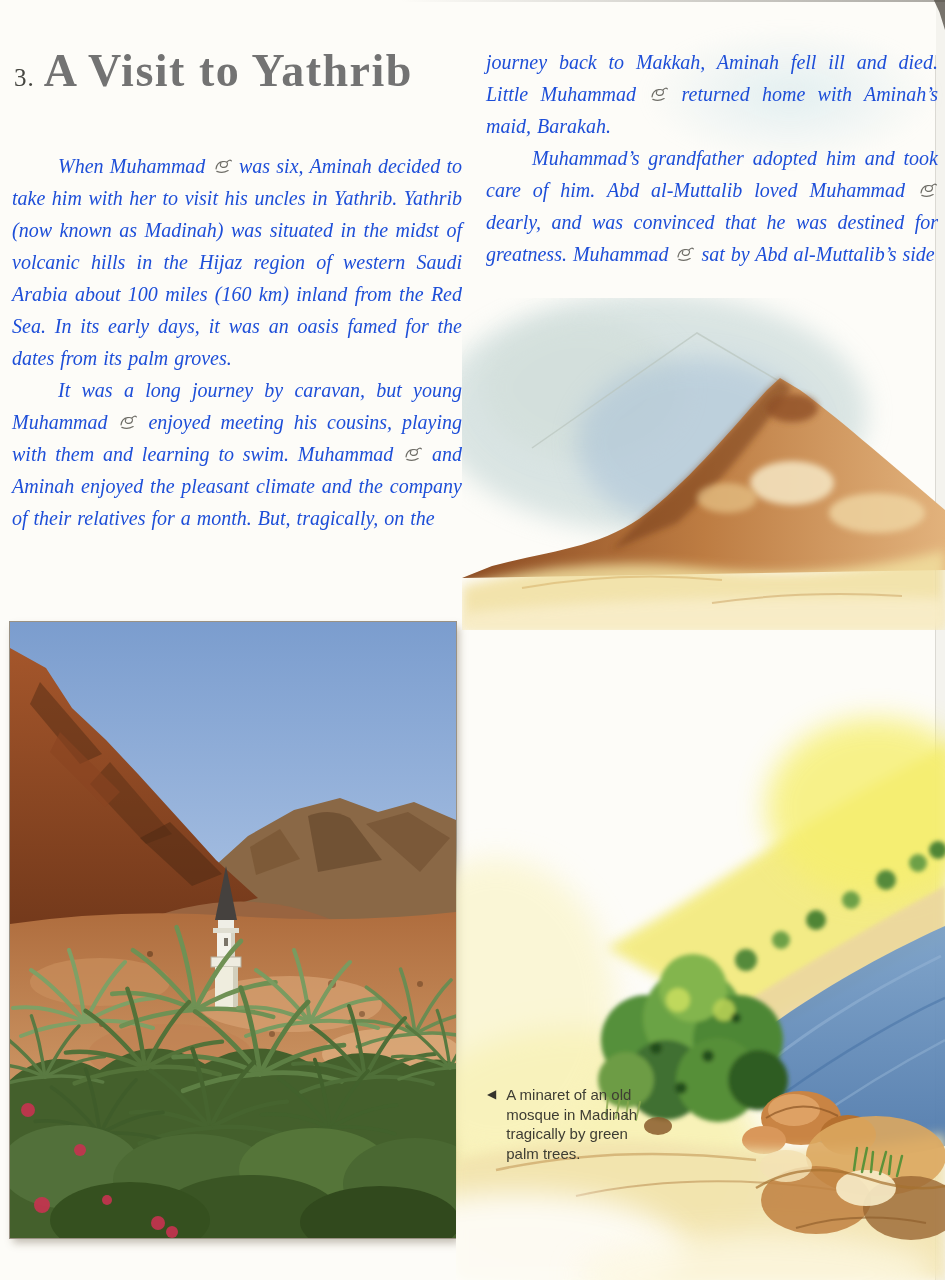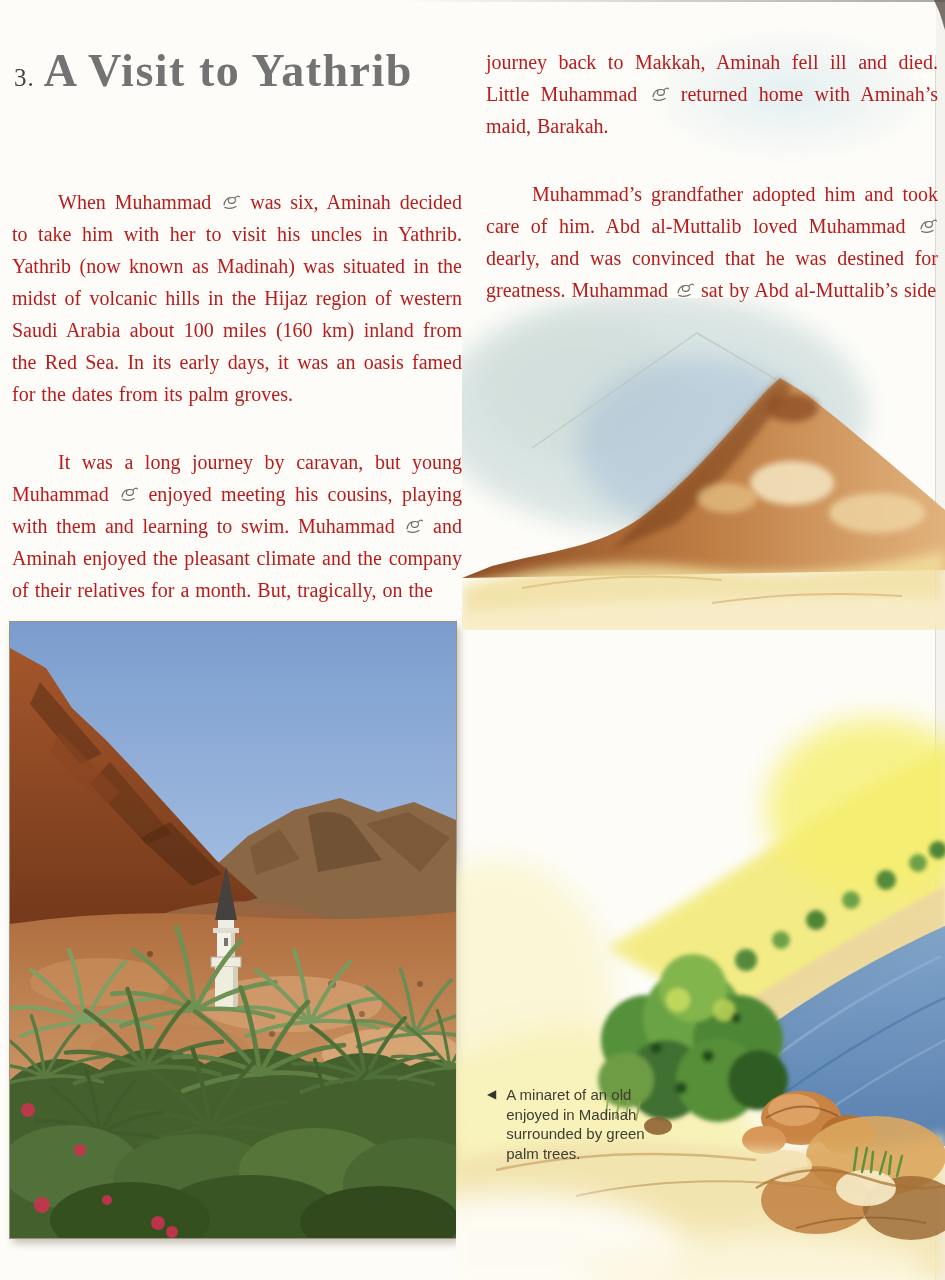--- a/index.html
+++ b/index.html
@@ -20,25 +20,25 @@
     background:radial-gradient(ellipse at center,rgba(190,220,230,.40),rgba(190,220,230,0) 70%);
     filter:blur(6px);}
 
   
   .title-row{position:absolute;left:14px;top:44px;display:flex;align-items:baseline;gap:9px;color:#454540;}
   .chap-num{font-size:25px;letter-spacing:1px;}
   .chap-title{font-size:46px;margin:0;font-weight:600;letter-spacing:1.5px;color:#737373;
     font-family:"Liberation Serif","DejaVu Serif",serif;}
 
   
-  .col{position:absolute;color:#b91c1c;}
+  .col{position:absolute;color:#1d4ed8;font-style:italic;}
   .col-left{left:12px;top:150px;width:450px;}
   .col-right{left:486px;top:46px;width:452px;}
   .para{font-size:20px;line-height:32px;text-align:justify;margin:0;word-spacing:1px;}
-  .indent{text-indent:46px;margin-top:36px;}
+  .indent{text-indent:46px;}
   .pbuh{width:1.05em;height:.85em;display:inline-block;vertical-align:-2px;opacity:.8;}
 
   
   .photo{position:absolute;left:10px;top:622px;width:446px;height:616px;margin:0;padding:0;
     outline:1px solid #9a9284;box-shadow:3px 5px 8px rgba(85,72,48,.35);}
   .photo svg{display:block;}
 
   
   .paint-mountain{position:absolute;left:462px;top:298px;width:483px;height:332px;}
   .paint-oasis{position:absolute;left:456px;top:688px;width:489px;height:592px;}
@@ -359,16 +359,16 @@
         <path d="M150,428 l2,-18"></path>
           <path d="M160,430 l4,-20"></path>
           <path d="M170,430 l2,-16"></path>
           <path d="M180,432 l4,-18"></path>
       </g>
     </svg>
   </div>
 
   <figcaption class="caption">
     <span class="caption-arrow">◀</span>
-    <span class="caption-text">A minaret of an old enjoyed in Madinah surrounded by green palm trees.</span>
+    <span class="caption-text">A minaret of an old mosque in Madinah tragically by green palm trees.</span>
   </figcaption>
 
 </div>
 
 </body></html>

